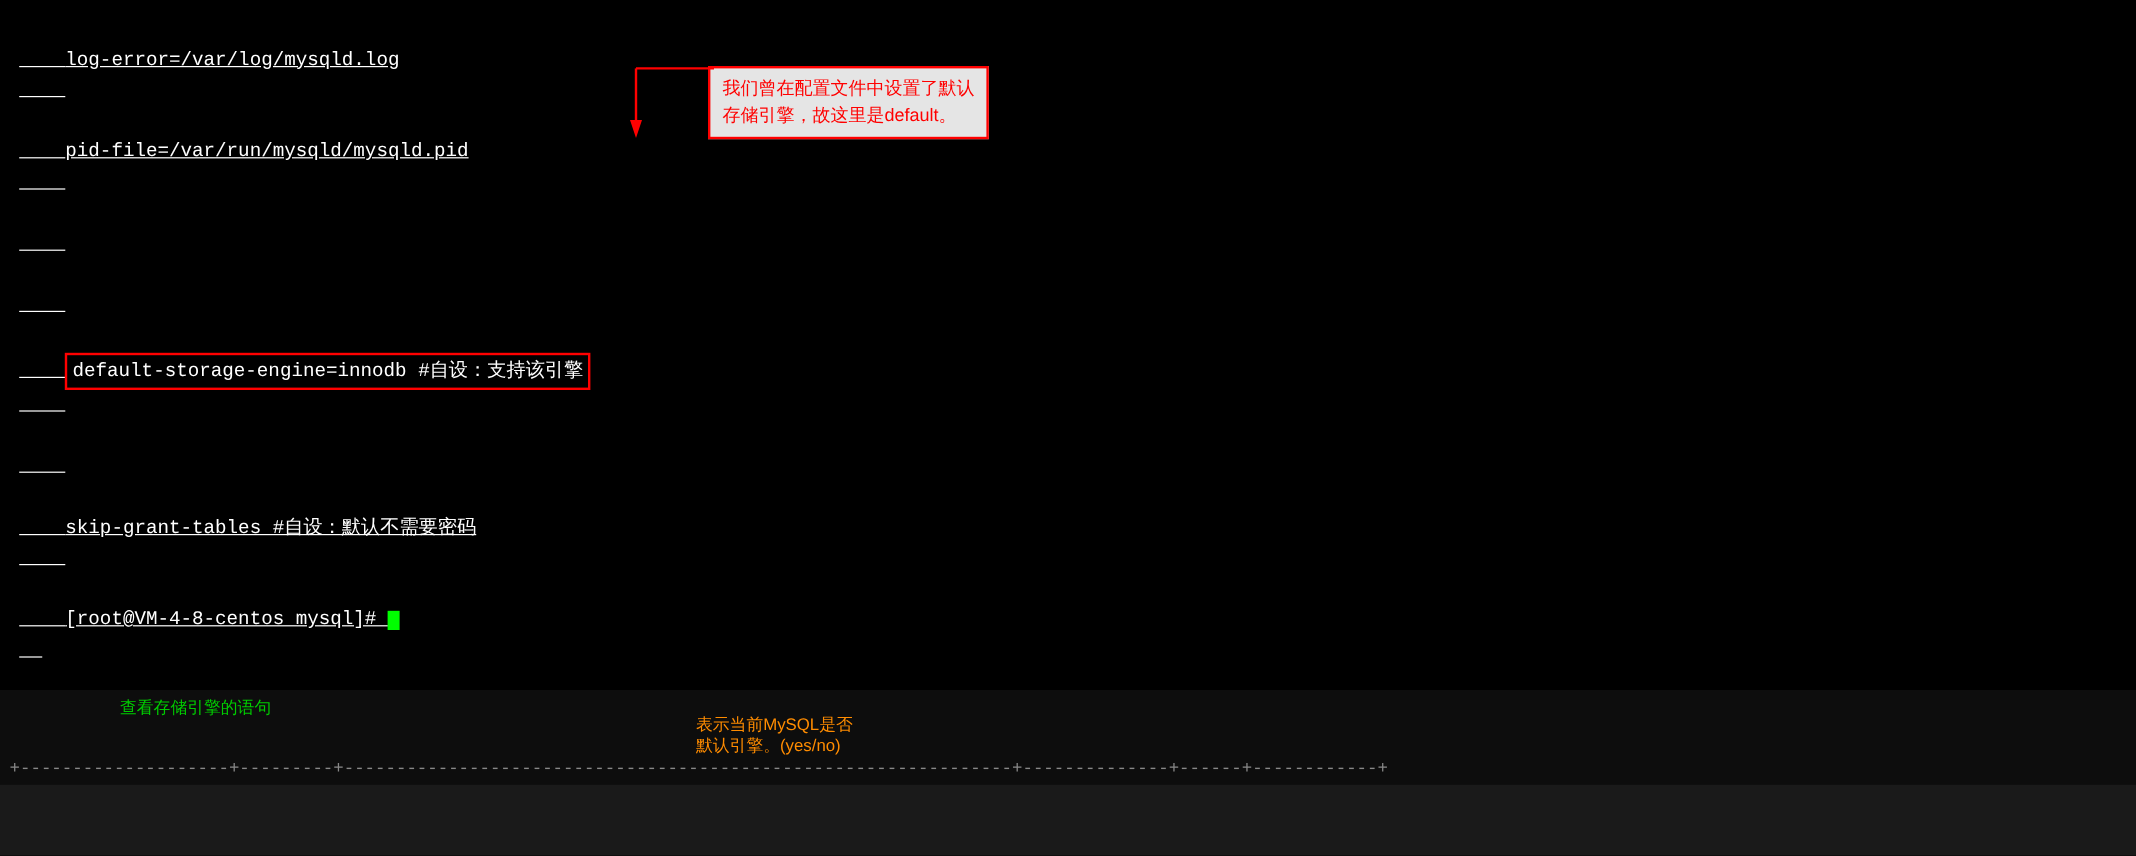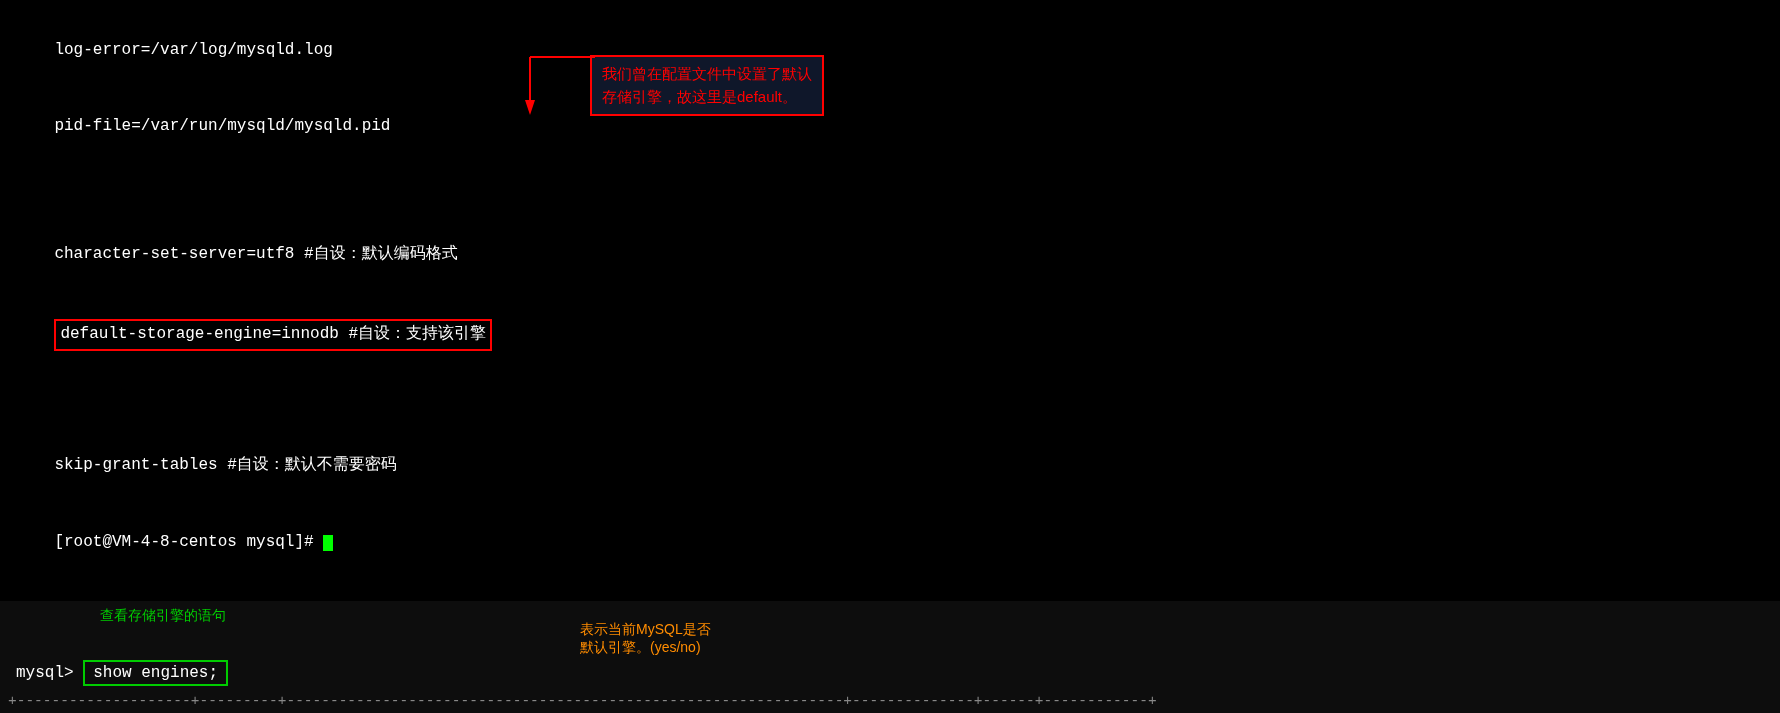--- a/index.html
+++ b/index.html
@@ -120,38 +120,37 @@
     }
 
     .top-relative {
       position: relative;
     }
 
   </style>
 </head>
 <body>
 
-<div class="top-section" style="position:relative; padding-bottom: 20px;">
+<div class="top-section" style="position:relative; padding-bottom: 20px; text-decoration: underline;">
   <div class="terminal-text">
     <span>log-error=/var/log/mysqld.log</span>
     <br>
     <span>pid-file=/var/run/mysqld/mysqld.pid</span>
     <br>
     <br>
-    <span>character-set-server=utf8 #自设：默认编码格式</span>
     <br>
     <span class="highlight-box"><span>default-storage-engine=innodb #自设：支持该引擎</span></span>
     <br>
     <br>
     <span>skip-grant-tables #自设：默认不需要密码</span>
     <br>
     <span>[root@VM-4-8-centos mysql]# </span><span class="green-cursor"></span>
   </div>
 
-  <div style="position:absolute; top: 55px; left: 590px; border: 2px solid #ff0000; padding: 6px 10px; background: #0f172a;">
+  <div style="position:absolute; top: 55px; left: 590px; border: 2px solid #ff0000; padding: 6px 10px; background: #e5e5e5;">
     <span class="annotation-red" style="white-space: pre-line;">我们曾在配置文件中设置了默认
 存储引擎，故这里是default。</span>
   </div>
 
   <svg class="arrow-overlay" style="position:absolute;top:0;left:0;width:900px;height:220px;pointer-events:none;">
 
     <line x1="595" y1="57" x2="530" y2="57" stroke="#ff0000" stroke-width="2"></line>
     <line x1="530" y1="57" x2="530" y2="105" stroke="#ff0000" stroke-width="2"></line>
     <polygon points="530,115 525,100 535,100" fill="#ff0000"></polygon>
   </svg>
@@ -162,24 +161,20 @@
   <div class="top-relative" style="position:relative; height: 55px; padding-left: 8px;">
     <div style="position:absolute; left:100px; top:6px;">
       <span class="label-green">查看存储引擎的语句</span>
     </div>
     <div style="position:absolute; left:420px; top:20px;">
       <div class="label-orange">表示当前MySQL是否</div>
       <div class="label-orange">默认引擎。(yes/no)</div>
     </div>
   </div>
 
-  <div class="mysql-prompt-line">
-    <span class="mysql-prompt">mysql&gt; </span>
-    <span class="cmd-box">show engines;</span>
-  </div>
 
   <div class="table-container">
 
     <div class="table-line separator">+--------------------+---------+----------------------------------------------------------------+--------------+------+------------+</div>
 
   </div>
 
 </div>
 
 </body></html>

